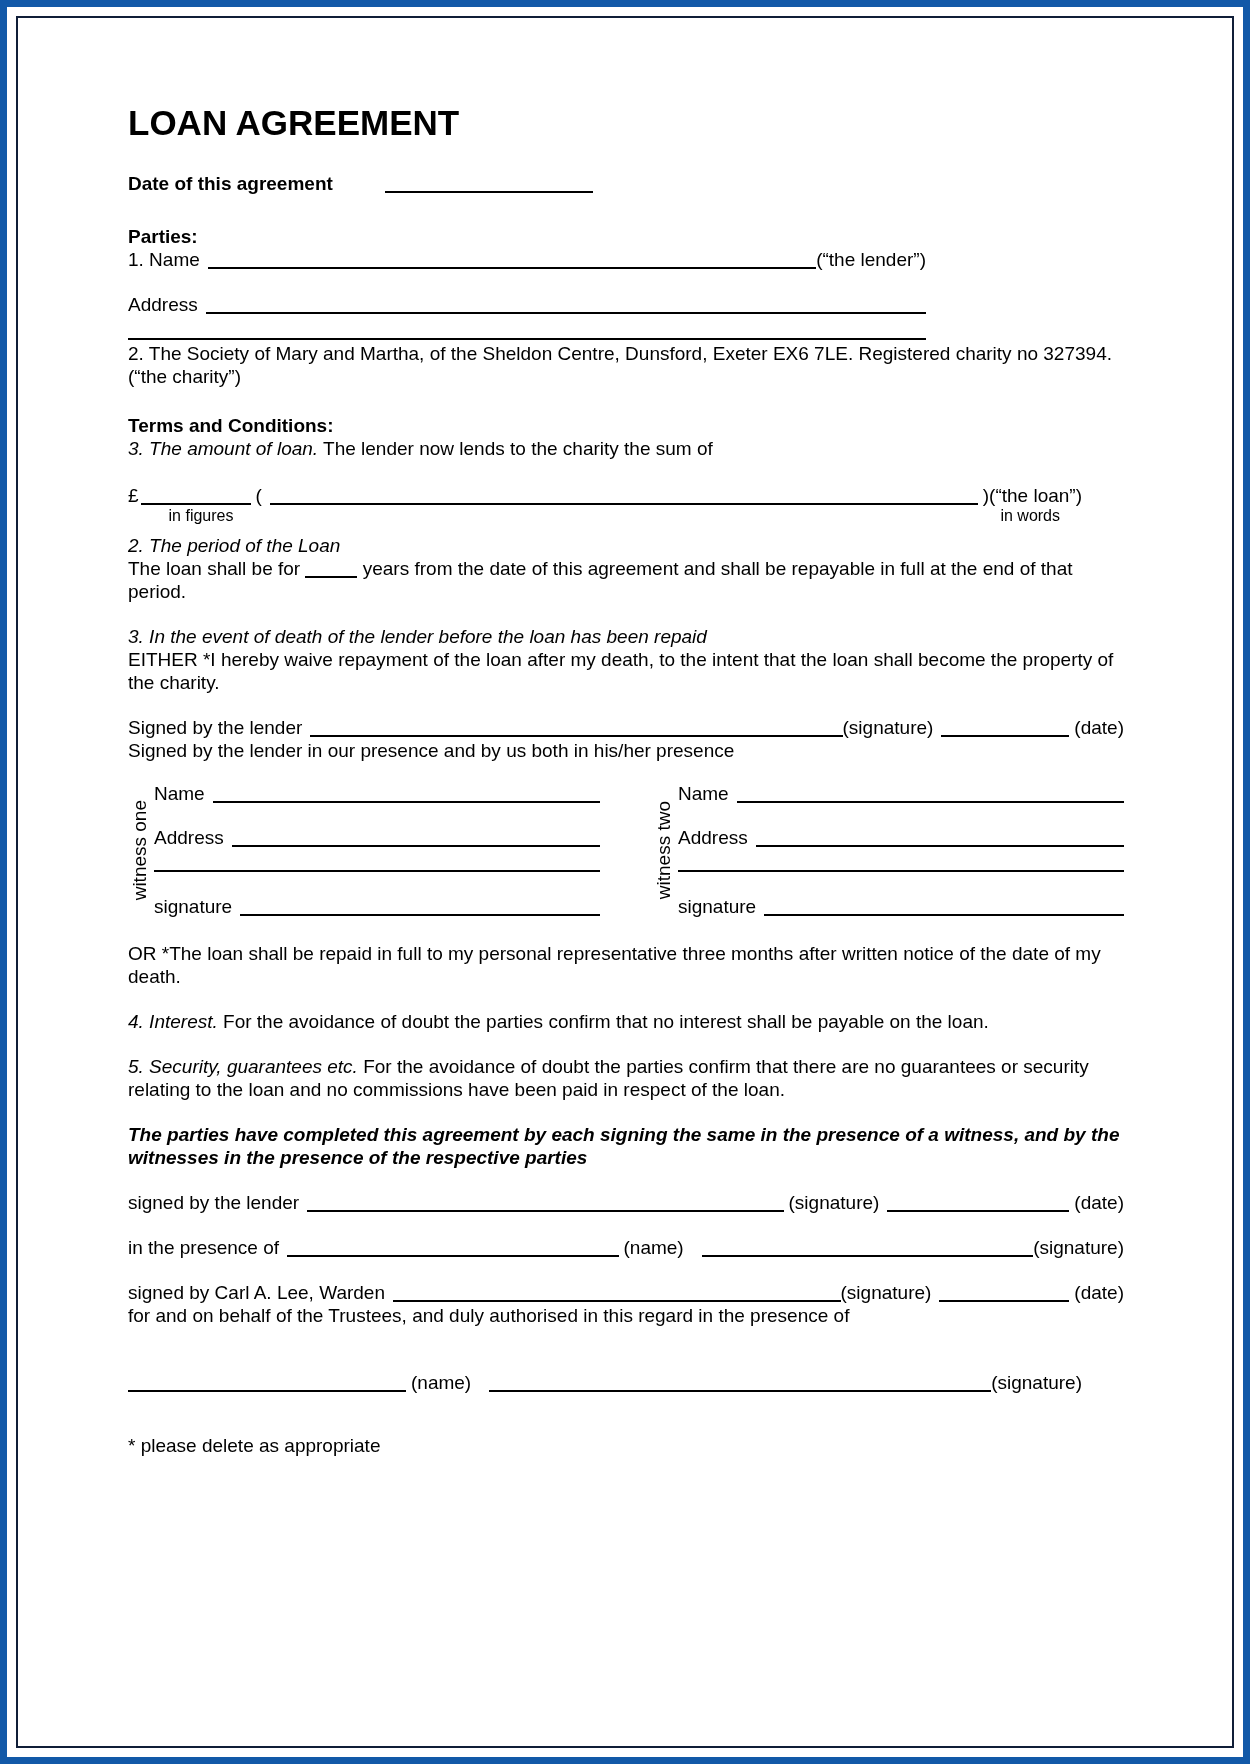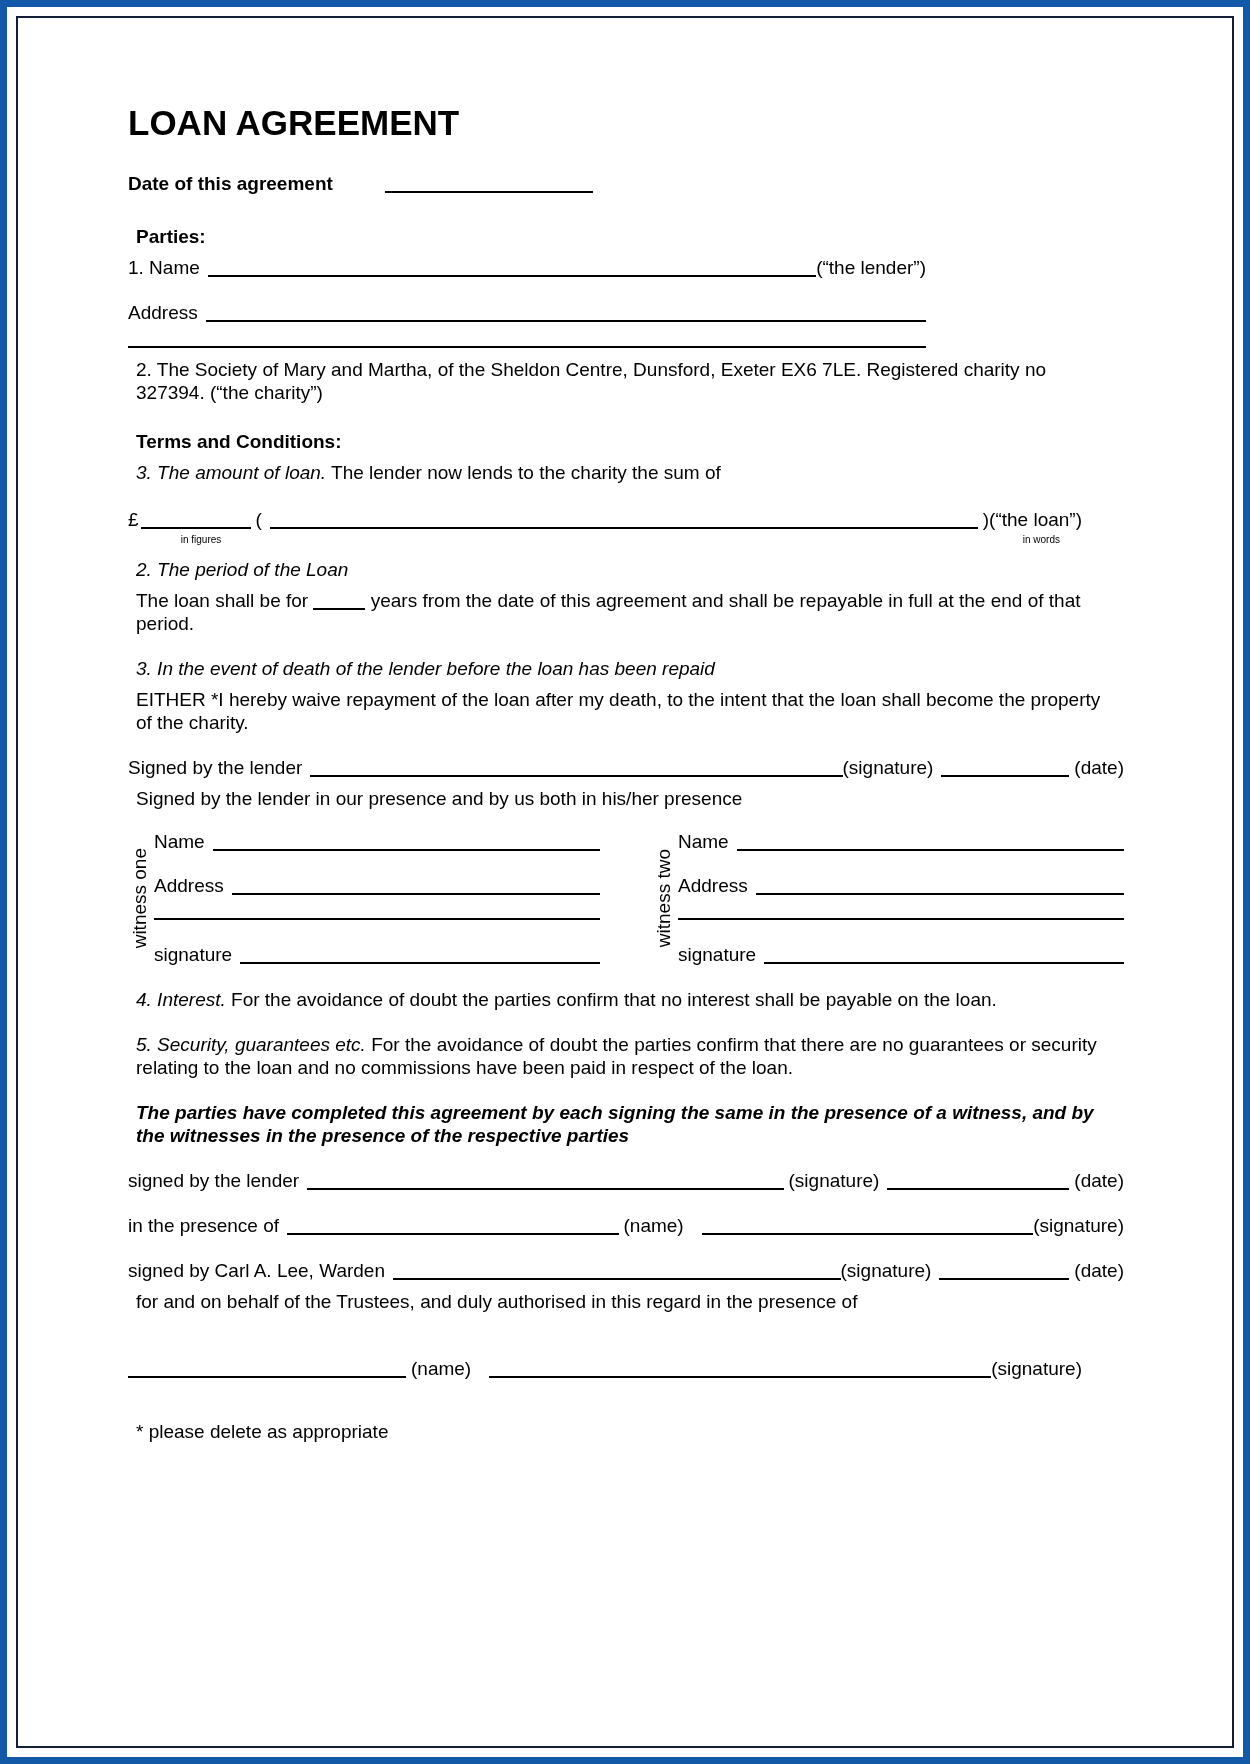--- a/index.html
+++ b/index.html
@@ -18,21 +18,21 @@
   .inner {
     border:2px solid #101e38;
     height:100%; box-sizing:border-box;
     padding:86px 108px 0 110px;
     overflow:hidden;
   }
   .title { font-size:35px; line-height:38px; font-weight:bold; margin:0; }
   .b  { font-weight:bold; }
   .i  { font-style:italic; }
   .bi { font-weight:bold; font-style:italic; }
-  p { margin:8px; }
+  p { margin:0; }
 
   
   .iblank {
     display:inline-block; height:0;
     border-bottom:2px solid #000;
     position:relative; top:3px;
   }
 
   
   .row { display:flex; align-items:flex-end; }
@@ -44,21 +44,21 @@
   }
   .row .blank.fixed { flex:0 0 auto; }
   .row .gap { flex:0 0 10px; }
 
   .mt10 { margin-top:10px; }
   .mt22 { margin-top:22px; }  .mt24 { margin-top:24px; }
   .mt26 { margin-top:26px; }  .mt30 { margin-top:30px;gap:44px; }
   .mt40 { margin-top:40px; }  .mt44 { margin-top:44px; }
 
   
-  .captions { display:flex; font-size:10px; line-height:16px; margin-top:1px; }
+  .captions { display:flex; font-size:16px; line-height:16px; margin-top:1px; }
   .captions .figcap { width:110px; margin-left:18px; text-align:center; }
   .captions .spacer { flex:1; }
   .captions .wordcap { margin-right:64px; }
 
   
   .witnesses { display:flex; margin-top:20px; }
   .witness { flex:1 1 0; display:flex; }
   .witness + .witness { margin-left:52px; }
   .vlabel {
     writing-mode:vertical-rl; transform:rotate(180deg);
@@ -168,20 +168,21 @@
           </div>
           <div class="row">
             <span class="lbl">signature</span>
             <span class="blank" style="margin-right:0;"></span>
           </div>
         </div>
       </div>
 
     </div>
 
+    <p class="mt24">OR *The loan shall be repaid in full to my personal representative three months after written notice of the date of my death.</p>
 
     <p class="mt22"><span class="i">4. Interest.</span> <span>For the avoidance of doubt the parties confirm that no interest shall be payable on the loan.</span></p>
 
     <p class="mt22"><span class="i">5. Security, guarantees etc.</span> <span>For the avoidance of doubt the parties confirm that there are no guarantees or security relating to the loan and no commissions have been paid in respect of the loan.</span></p>
 
     <p class="bi mt22">The parties have completed this agreement by each signing the same in the presence of a witness, and by the witnesses in the presence of the respective parties</p>
 
     <div class="row mt22">
       <span class="lbl">signed by the lender</span>
       <span class="blank"></span>

